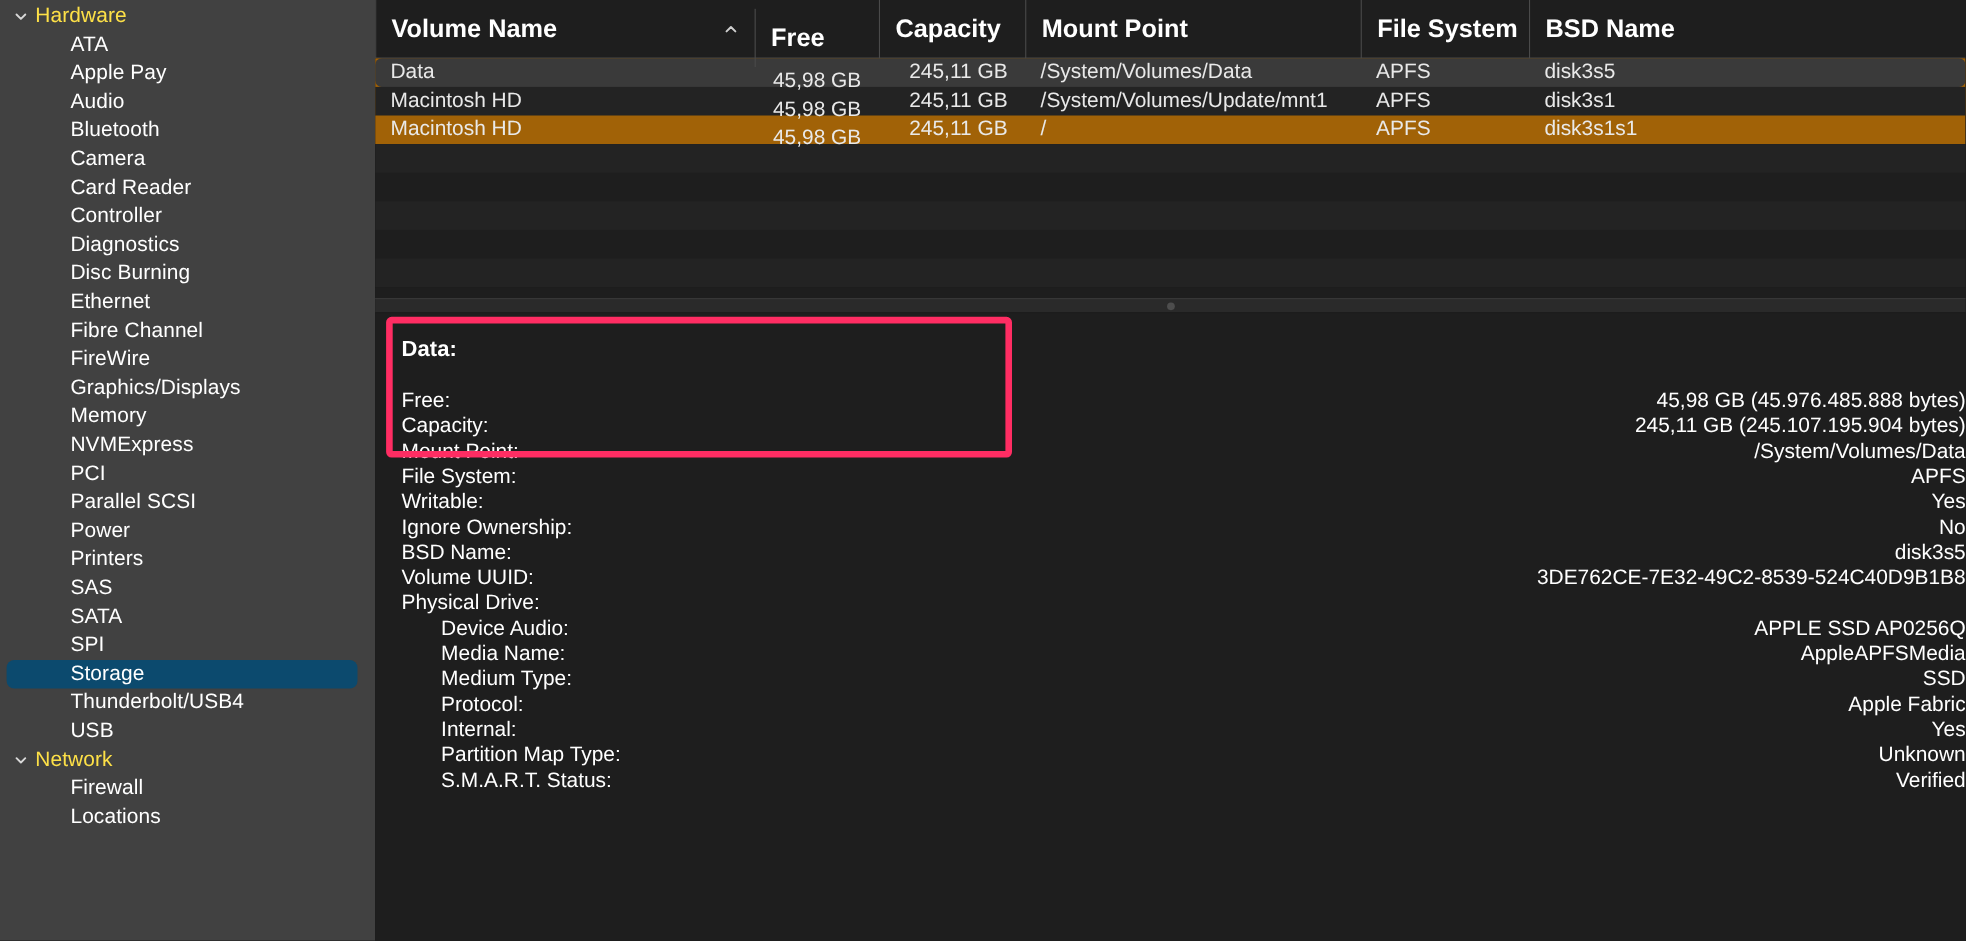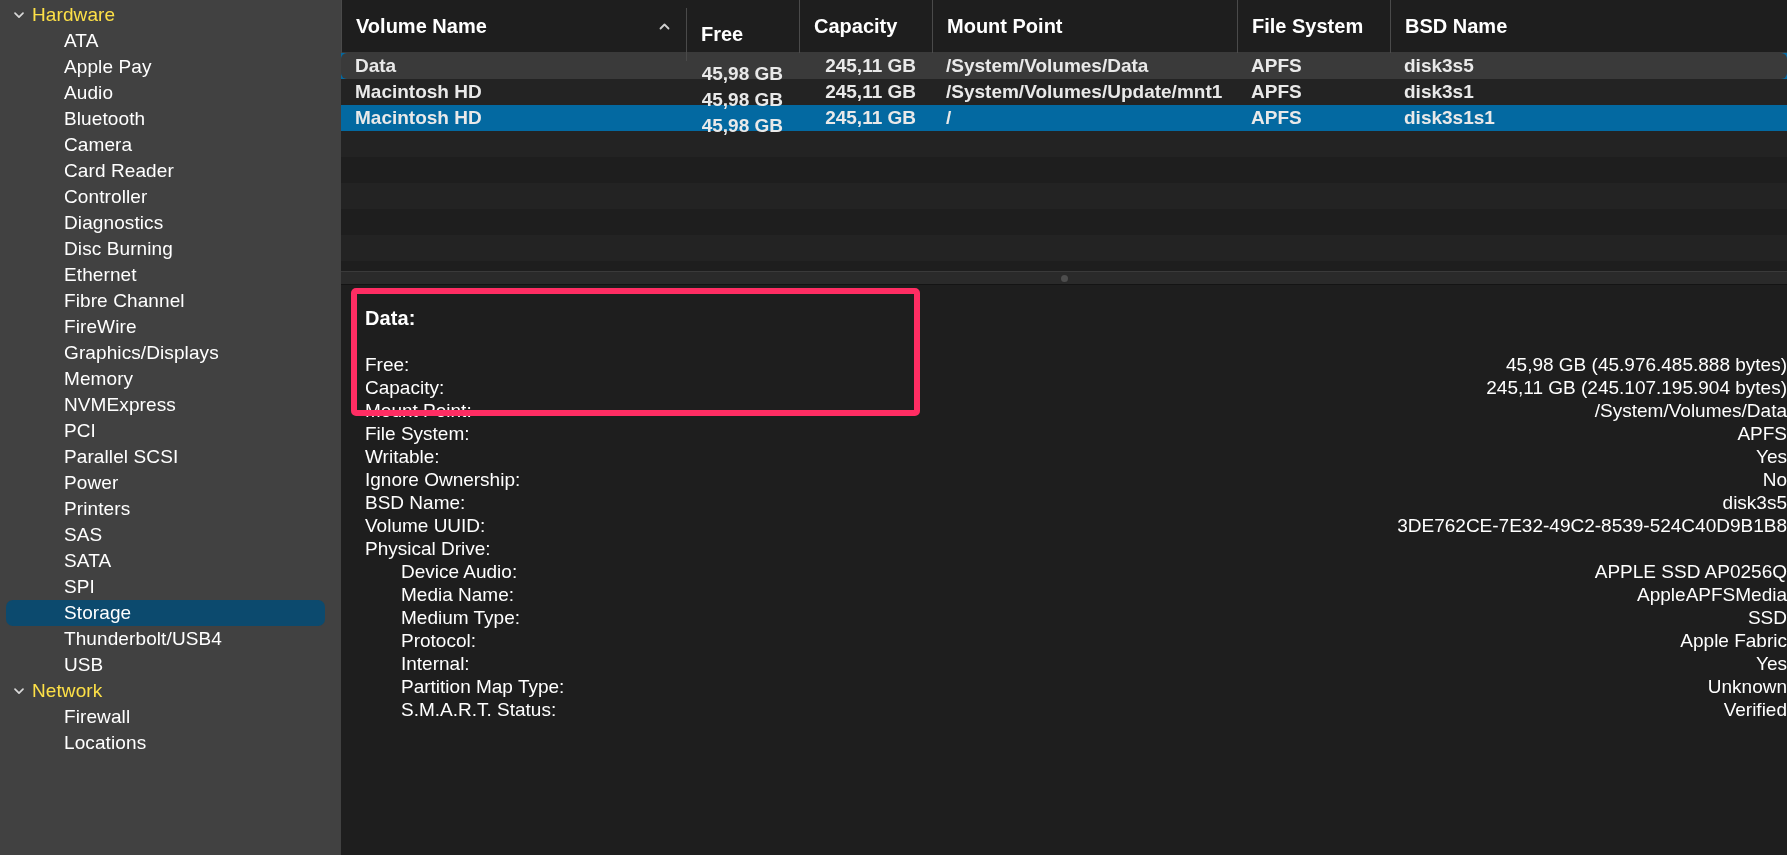--- a/index.html
+++ b/index.html
@@ -93,21 +93,21 @@
   .thead {
     display: flex;
     height: 53px;
     background: #1e1e1e;
     border-bottom: 1px solid #3a3a3a;
     align-items: center;
     box-sizing: border-box;
   }
   .th {
     color: #ffffff;
-    font-size: 20px;
+    font-size: 23px;
     font-weight: bold;
     height: 53px;
     line-height: 53px;
     box-sizing: border-box;
     padding-left: 14px;
     position: relative;
     border-left: 1px solid #4a4a4a;
     white-space: nowrap;
     overflow: hidden;
   }
@@ -116,21 +116,21 @@
     position: absolute;
     right: 14px;
     top: 0;
     height: 53px;
     display: flex;
     align-items: center;
     color: #cfcfcf;
   }
   .th .sort-ind svg { display: block; }
 
-  .tbody { background: #0369a1; font-weight: bold; }
+  .tbody { background: #a16207; }
   .trow {
     display: flex;
     height: 26px;
     align-items: center;
     box-sizing: border-box;
   }
   .trow.alt   { background: #232323; }
   .trow.sel   { background: #3a3a3a; border-radius: 6px; }
   .td {
     color: #e9e9e9;

